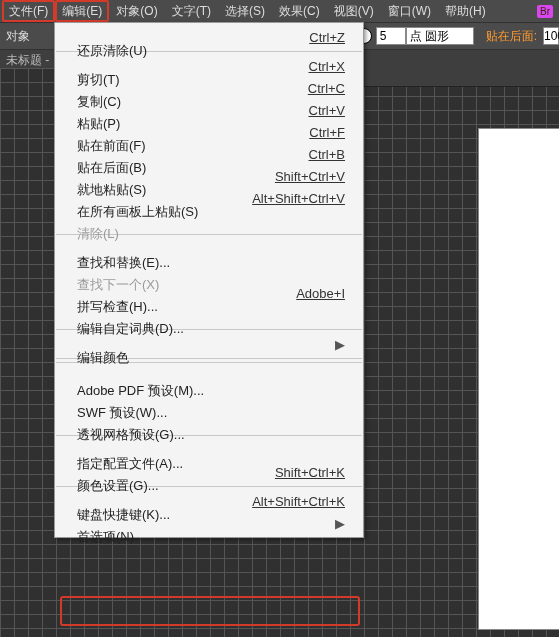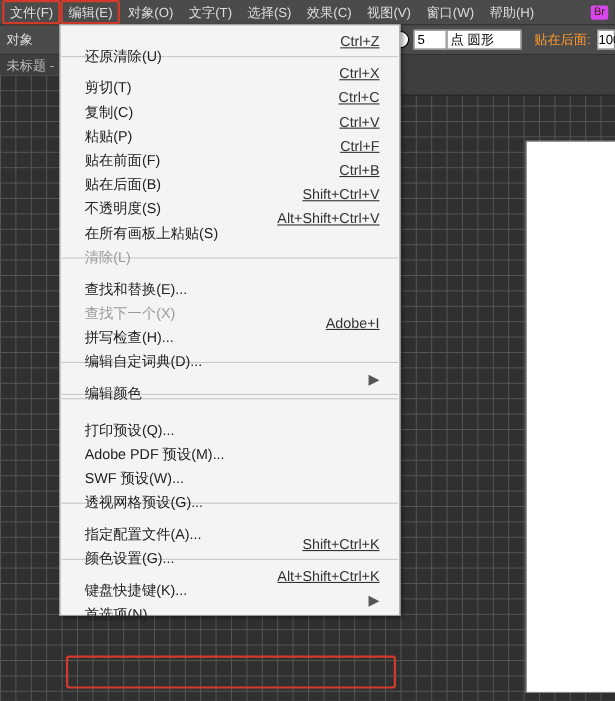--- a/index.html
+++ b/index.html
@@ -123,21 +123,21 @@
     </div>
     <div class="row">
       <span class="t">贴在前面(F)</span>
       <span class="sc">Ctrl+F</span>
     </div>
     <div class="row">
       <span class="t">贴在后面(B)</span>
       <span class="sc">Ctrl+B</span>
     </div>
     <div class="row">
-      <span class="t">不透明度(S)</span>
+      <span class="t">就地粘贴(S)</span>
       <span class="sc">Shift+Ctrl+V</span>
     </div>
     <div class="row">
       <span class="t">在所有画板上粘贴(S)</span>
       <span class="sc">Alt+Shift+Ctrl+V</span>
     </div>
     <div class="row dis">
       <span class="t">清除(L)</span>
     </div>
     <div class="sep"></div>
@@ -155,23 +155,20 @@
       <span class="t">编辑自定词典(D)...</span>
     </div>
     <div class="sep"></div>
     <div class="row">
       <span class="t">编辑颜色</span>
       <span class="ar">▶</span>
     </div>
     <div class="sep"></div>
     <div class="sep"></div>
     <div class="row">
-      <span class="t">打印预设(Q)...</span>
-    </div>
-    <div class="row">
       <span class="t">Adobe PDF 预设(M)...</span>
     </div>
     <div class="row">
       <span class="t">SWF 预设(W)...</span>
     </div>
     <div class="row">
       <span class="t">透视网格预设(G)...</span>
     </div>
     <div class="sep"></div>
     <div class="row">

